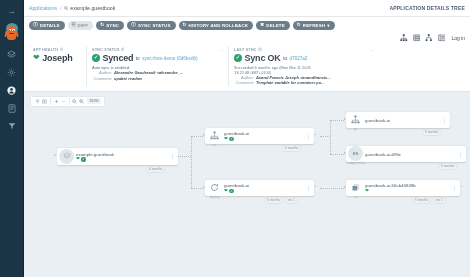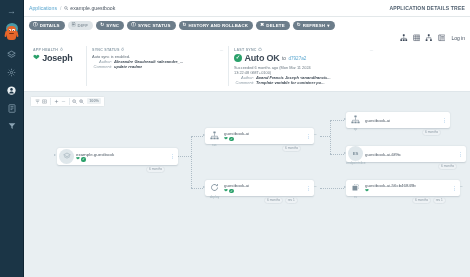--- a/index.html
+++ b/index.html
@@ -339,20 +339,26 @@
           <span class="bigtxt">Joseph</span>
         </div>
       </div>
 
       <div class="card card-sync">
         <div class="dots-mini">⋯</div>
         <div class="card-hd">
           <span>SYNC STATUS</span>
           <span class="qmark">?</span>
         </div>
+        <div class="card-main">
+          <span class="check">✓</span>
+          <span class="bigtxt">Synced</span>
+          <span class="subto">to</span>
+          <span class="revlink">sync-from-demo (0d6bedb)</span>
+        </div>
         <div class="notes">
           <div>Auto sync is enabled.</div>
           <div class="kv">
             <span class="k">Author:</span>
             <span class="v">Alexandre Gaudreault &lt;alexandre_...</span>
           </div>
           <div class="kv">
             <span class="k">Comment:</span>
             <span class="v">update readme</span>
           </div>
@@ -360,21 +366,21 @@
       </div>
 
       <div class="card card-last">
         <div class="dots-mini">⋯</div>
         <div class="card-hd">
           <span>LAST SYNC</span>
           <span class="qmark">?</span>
         </div>
         <div class="card-main">
           <span class="check">✓</span>
-          <span class="bigtxt ok">Auto OK</span>
+          <span class="bigtxt ok">Sync OK</span>
           <span class="subto">to</span>
           <span class="revlink">d7927a2</span>
         </div>
         <div class="notes">
           <div class="meta2">Succeeded 6 months ago (Mon Mar 11 2024</div>
           <div class="meta2">13:22:48 GMT+0100)</div>
           <div class="kv">
             <span class="k">Author:</span>
             <span class="v">Anand Francis Joseph &lt;anandfrancis...</span>
           </div>

